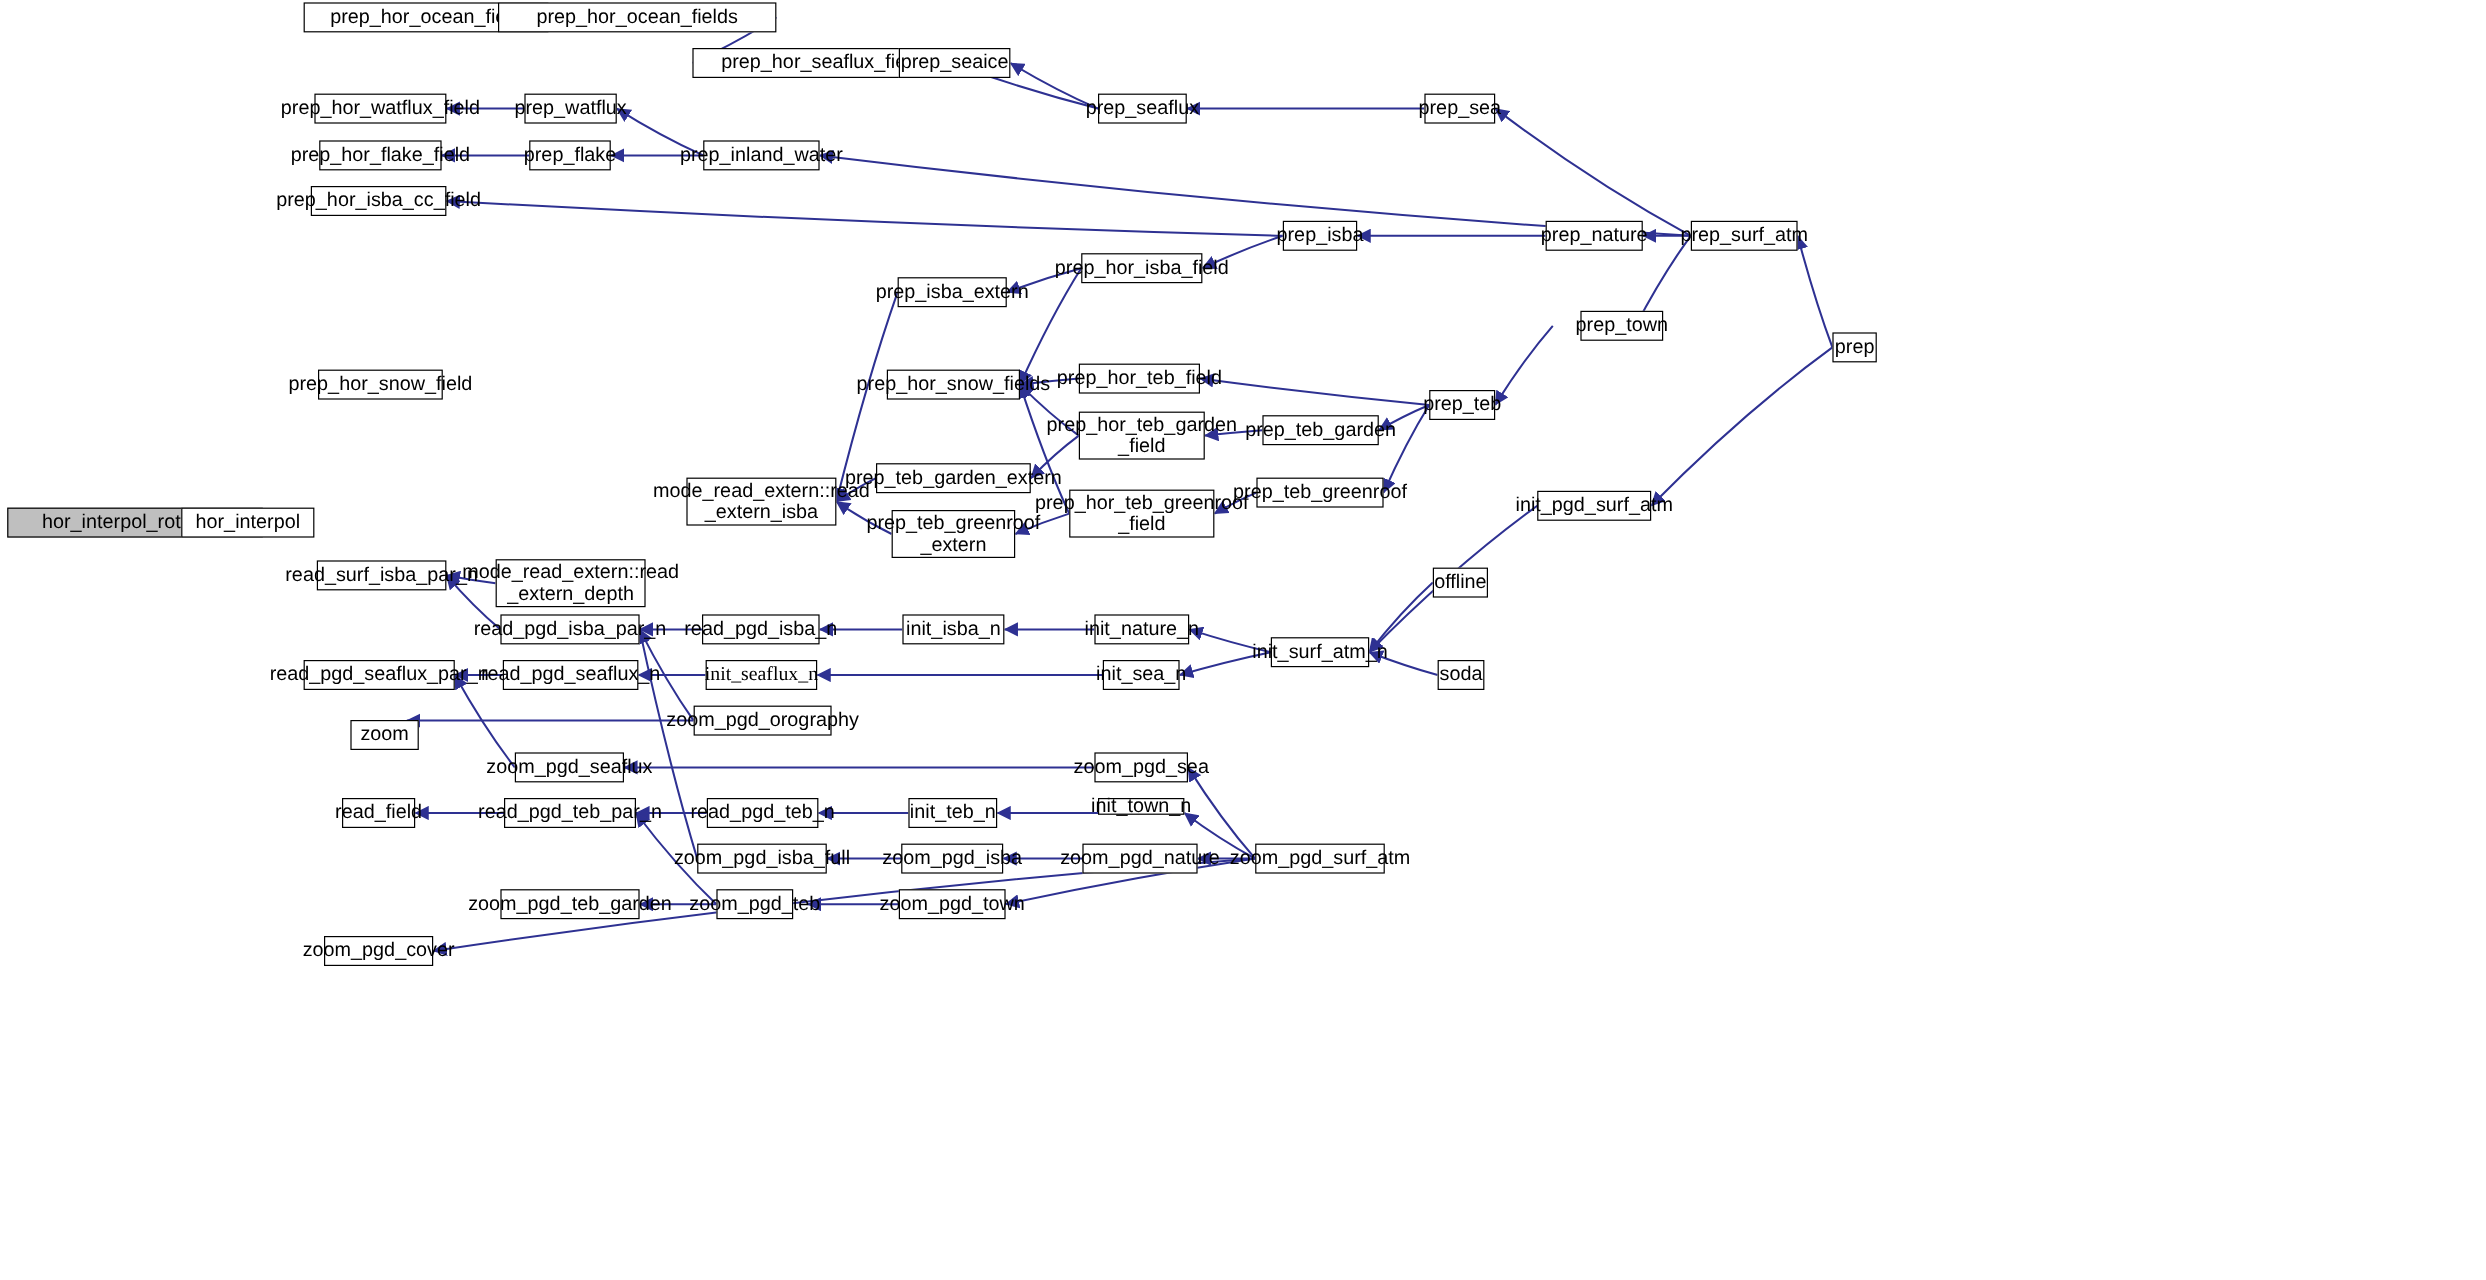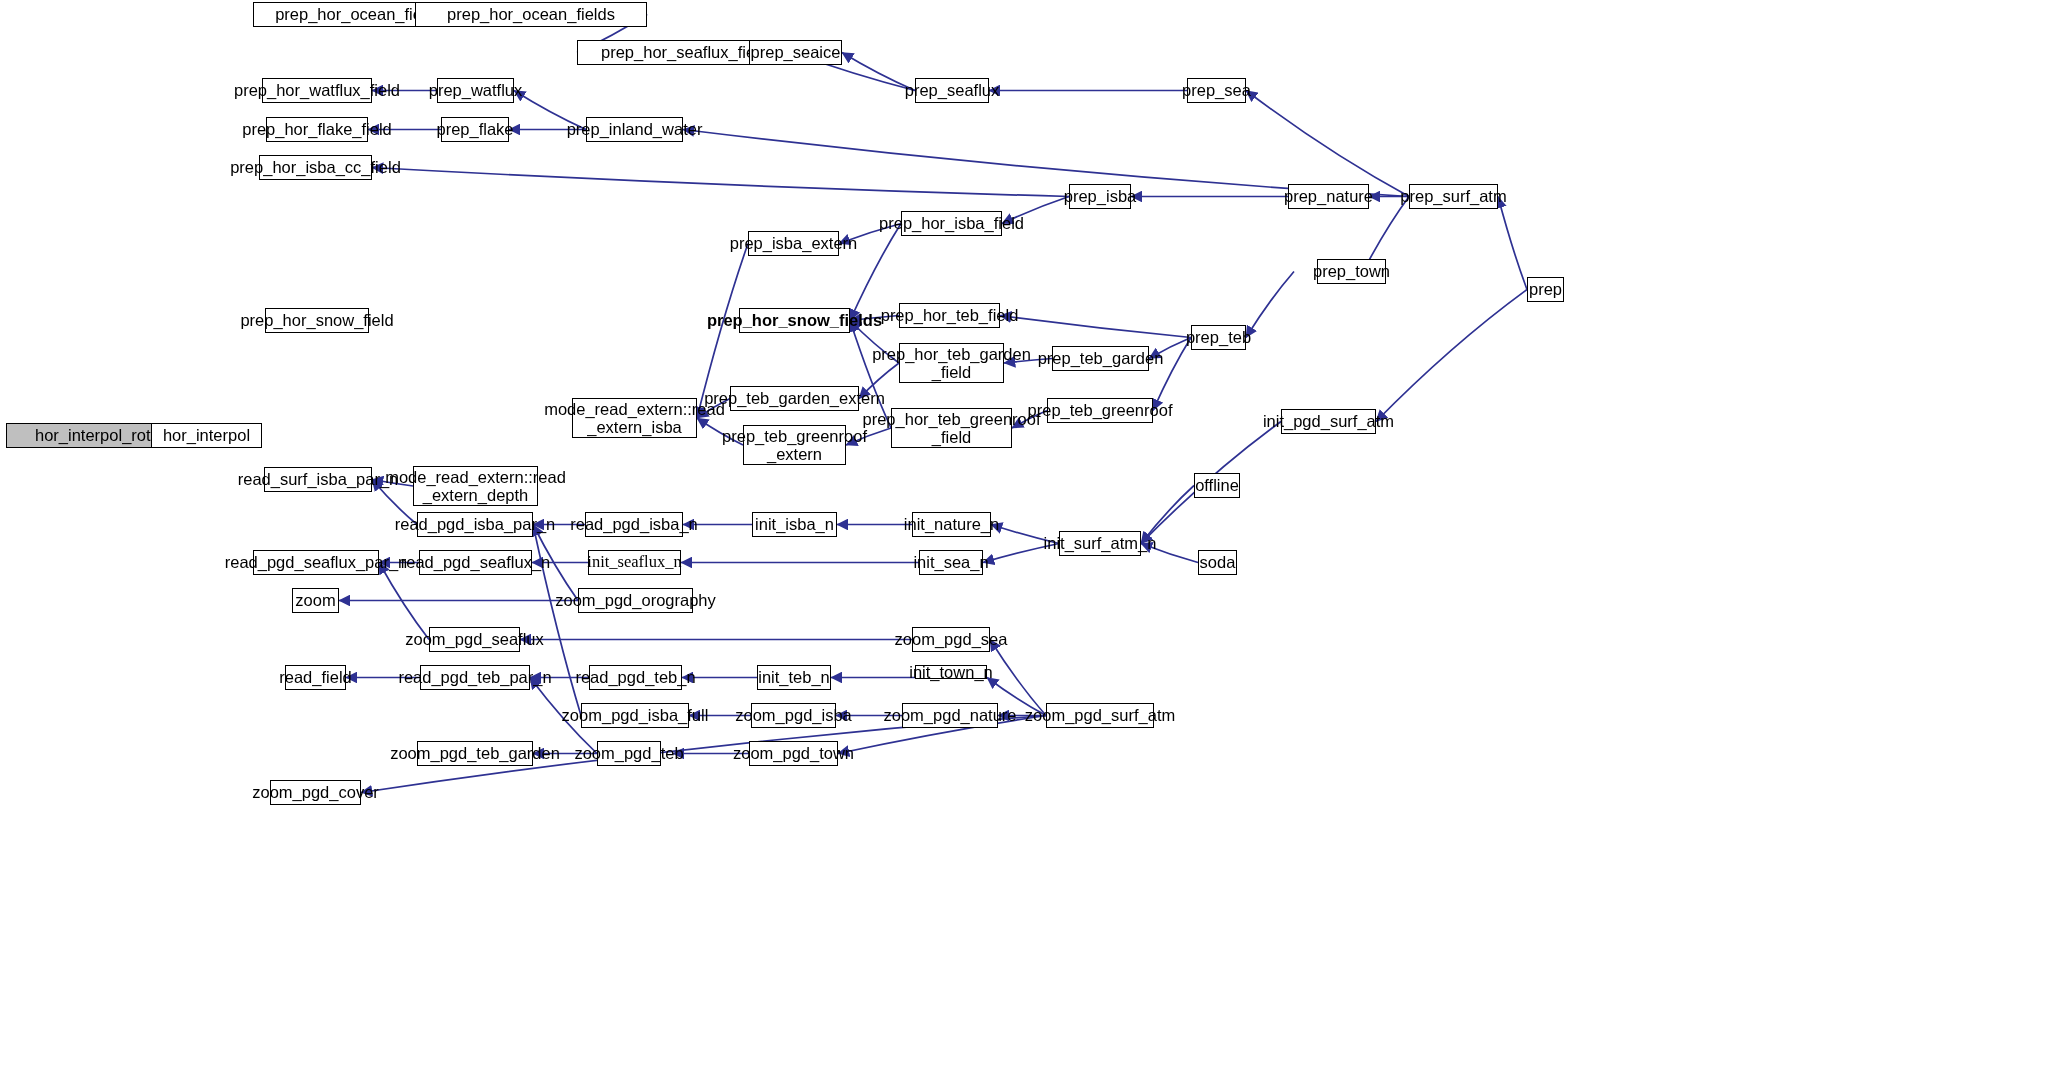--- a/index.html
+++ b/index.html
@@ -130,21 +130,21 @@
       <div class="node" style="left: 586px; top: 117px; width: 97px; height: 25px;">prep_inland_water</div>
       <div class="node" style="left: 259px; top: 155px; width: 113px; height: 25px;">prep_hor_isba_cc_field</div>
       <div class="node" style="left: 1069px; top: 184px; width: 62px; height: 25px;">prep_isba</div>
       <div class="node" style="left: 1288px; top: 184px; width: 81px; height: 25px;">prep_nature</div>
       <div class="node" style="left: 1409px; top: 184px; width: 89px; height: 25px;">prep_surf_atm</div>
       <div class="node" style="left: 901px; top: 211px; width: 101px; height: 25px;">prep_hor_isba_field</div>
       <div class="node" style="left: 748px; top: 231px; width: 91px; height: 25px;">prep_isba_extern</div>
       <div class="node" style="left: 1294px; top: 259px; width: 69px; height: 25px; margin-left: 23px;">prep_town</div>
       <div class="node" style="left: 1527px; top: 277px; width: 37px; height: 25px;">prep</div>
       <div class="node" style="left: 265px; top: 308px; width: 104px; height: 25px;">prep_hor_snow_field</div>
-      <div class="node" style="left: 739px; top: 308px; width: 111px; height: 25px; font-weight: bold;">prep_hor_snow_fields</div>
+      <div class="node" style="left: 739px; top: 308px; width: 111px; height: 25px;">prep_hor_snow_fields</div>
       <div class="node" style="left: 899px; top: 303px; width: 101px; height: 25px;">prep_hor_teb_field</div>
       <div class="node" style="left: 1191px; top: 325px; width: 55px; height: 25px;">prep_teb</div>
       <div class="node" style="left: 899px; top: 343px; width: 105px; height: 40px;">prep_hor_teb_garden
 _field</div>
       <div class="node" style="left: 1052px; top: 346px; width: 97px; height: 25px;">prep_teb_garden</div>
       <div class="node" style="left: 572px; top: 398px; width: 125px; height: 40px;">mode_read_extern::read
 _extern_isba</div>
       <div class="node" style="left: 730px; top: 386px; width: 129px; height: 25px;">prep_teb_garden_extern</div>
       <div class="node" style="left: 891px; top: 408px; width: 121px; height: 40px;">prep_hor_teb_greenroof
 _field</div>
@@ -159,21 +159,21 @@
       <div class="node" style="left: 585px; top: 512px; width: 98px; height: 25px;">read_pgd_isba_n</div>
       <div class="node" style="left: 752px; top: 512px; width: 85px; height: 25px;">init_isba_n</div>
       <div class="node" style="left: 912px; top: 512px; width: 79px; height: 25px;">init_nature_n</div>
       <div class="node" style="left: 1059px; top: 531px; width: 82px; height: 25px;">init_surf_atm_n</div>
       <div class="node" style="left: 253px; top: 550px; width: 126px; height: 25px;">read_pgd_seaflux_par_n</div>
       <div class="node" style="left: 419px; top: 550px; width: 113px; height: 25px;">read_pgd_seaflux_n</div>
       <div class="node" style="left: 588px; top: 550px; width: 93px; height: 25px; font-family: Liberation Serif, serif;">init_seaflux_n</div>
       <div class="node" style="left: 919px; top: 550px; width: 64px; height: 25px;">init_sea_n</div>
       <div class="node" style="left: 1194px; top: 473px; width: 46px; height: 25px;">offline</div>
       <div class="node" style="left: 1198px; top: 550px; width: 39px; height: 25px;">soda</div>
-      <div class="node" style="left: 292px; top: 588px; width: 47px; height: 25px;">zoom</div>
+      <div class="node" style="left: 292px; top: 600px; width: 57px; height: 25px;">zoom</div>
       <div class="node" style="left: 578px; top: 588px; width: 115px; height: 25px;">zoom_pgd_orography</div>
       <div class="node" style="left: 429px; top: 627px; width: 91px; height: 25px;">zoom_pgd_seaflux</div>
       <div class="node" style="left: 912px; top: 627px; width: 78px; height: 25px;">zoom_pgd_sea</div>
       <div class="node" style="left: 285px; top: 665px; width: 61px; height: 25px;">read_field</div>
       <div class="node" style="left: 420px; top: 665px; width: 110px; height: 25px;">read_pgd_teb_par_n</div>
       <div class="node" style="left: 589px; top: 665px; width: 93px; height: 25px;">read_pgd_teb_n</div>
       <div class="node" style="left: 757px; top: 665px; width: 74px; height: 25px;">init_teb_n</div>
       <div class="node" style="left: 915px; top: 665px; width: 72px; height: 14px;">init_town_n</div>
       <div class="node" style="left: 581px; top: 703px; width: 108px; height: 25px;">zoom_pgd_isba_full</div>
       <div class="node" style="left: 751px; top: 703px; width: 85px; height: 25px;">zoom_pgd_isba</div>

